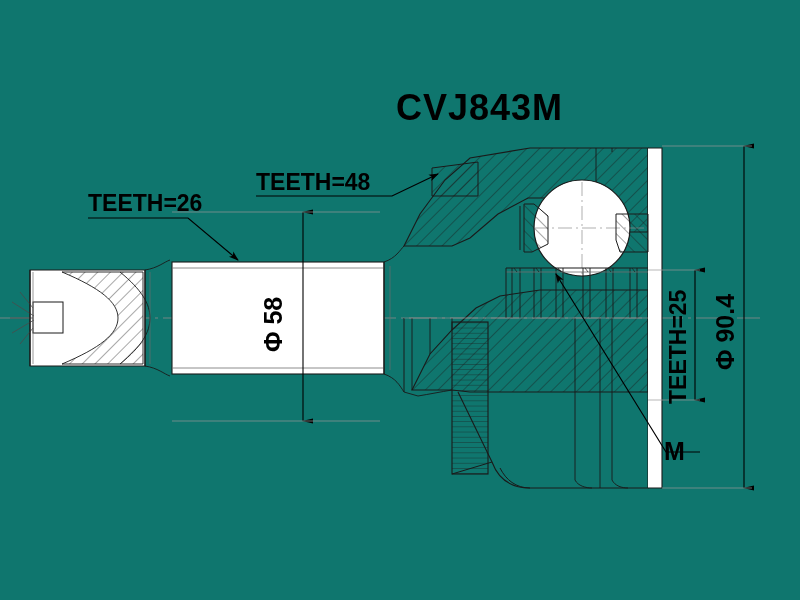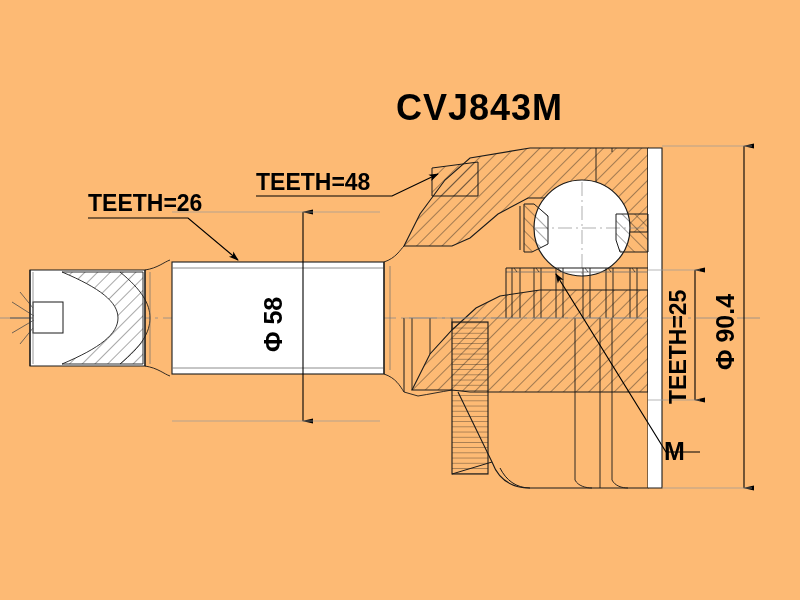--- a/index.html
+++ b/index.html
@@ -1,19 +1,19 @@
 <!DOCTYPE html>
 <html><head>
 <meta charset="utf-8">
 <title>CVJ843M</title>
 <style>
   html,body{margin:0;padding:0;background:#ffffff;}
   body{width:800px;height:600px;overflow:hidden;
        font-family:"Liberation Sans", sans-serif;color:#000;}
-  #stage{position:relative;width:800px;height:600px;background:#fdba74;}
+  #stage{position:relative;width:800px;height:600px;background:#0f766e;}
   svg{display:block;}
   .lbl{font-family:"Liberation Sans", sans-serif;font-weight:bold;fill:#000;}
 </style>
 </head>
 <body>
 
 <div id="stage">
 <svg width="800" height="600" viewBox="0 0 800 600">
 
   <defs>

